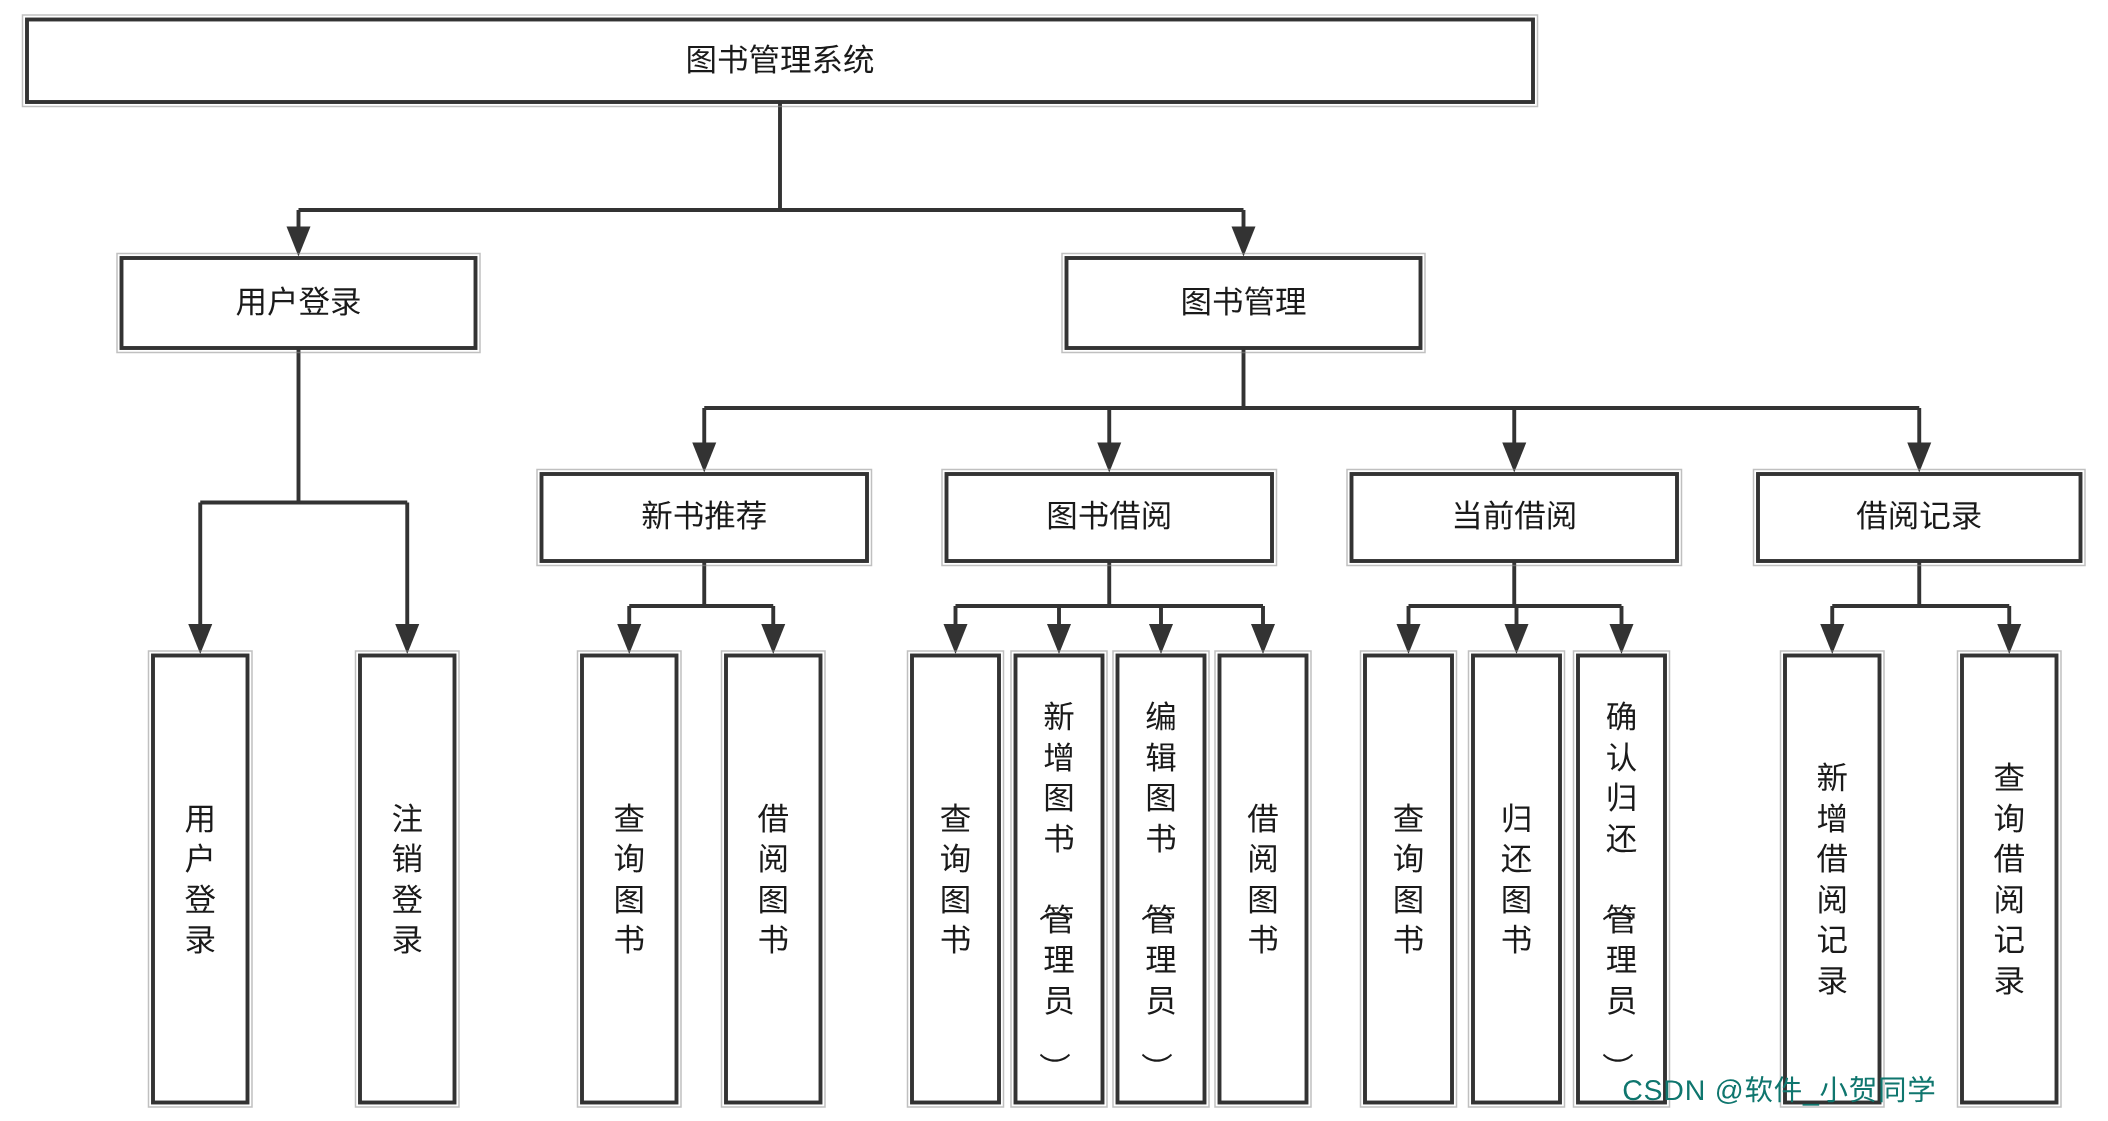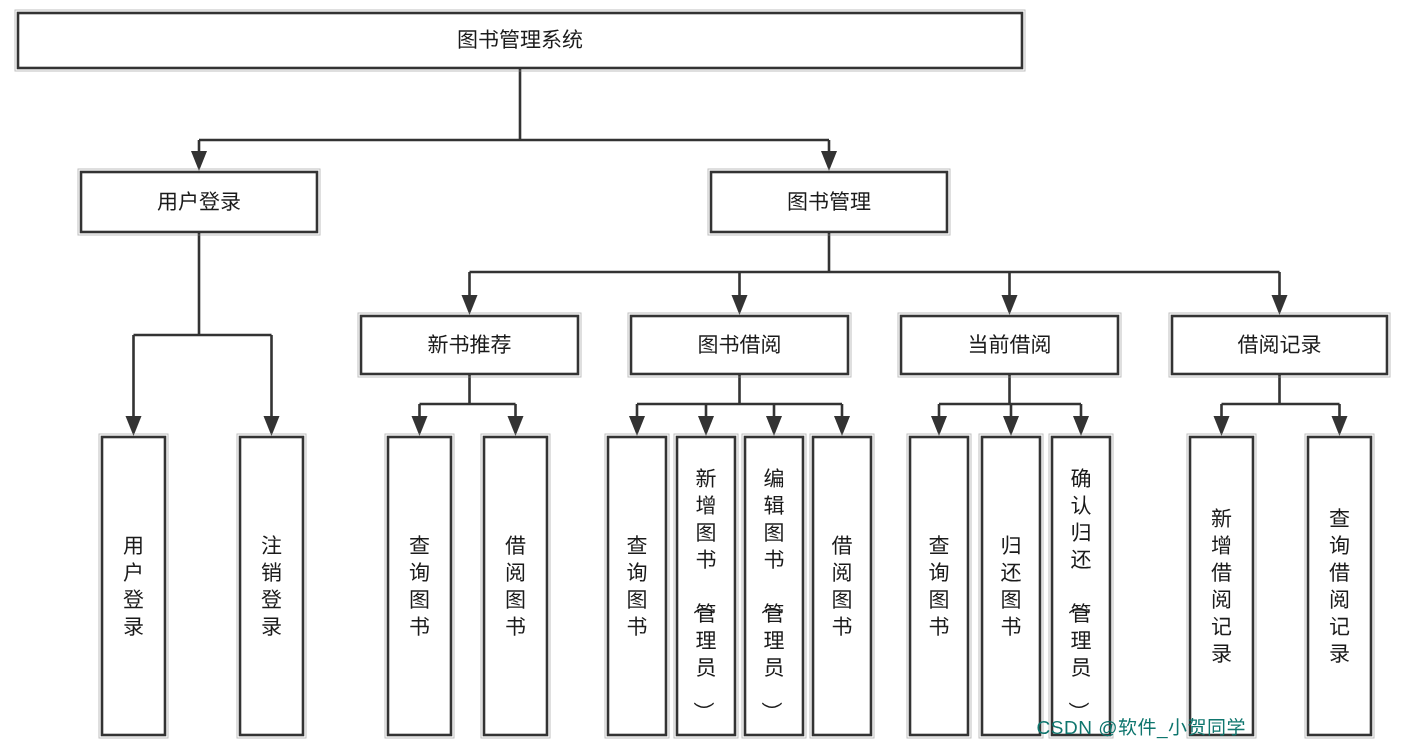--- a/index.html
+++ b/index.html
@@ -12,20 +12,21 @@
     width: 1405px;
     height: 747px;
     font-family: "Liberation Sans", "DejaVu Sans", sans-serif;
     overflow: hidden;
     position: relative;
   }
   #diagram-root {
     position: relative;
     width: 1258px;
     height: 747px;
+    padding-left: 45px;
   }
   svg.diagram-canvas {
     position: absolute;
     left: 0;
     top: 0;
     width: 1405px;
     height: 747px;
     display: block;
   }
   .node-box {

